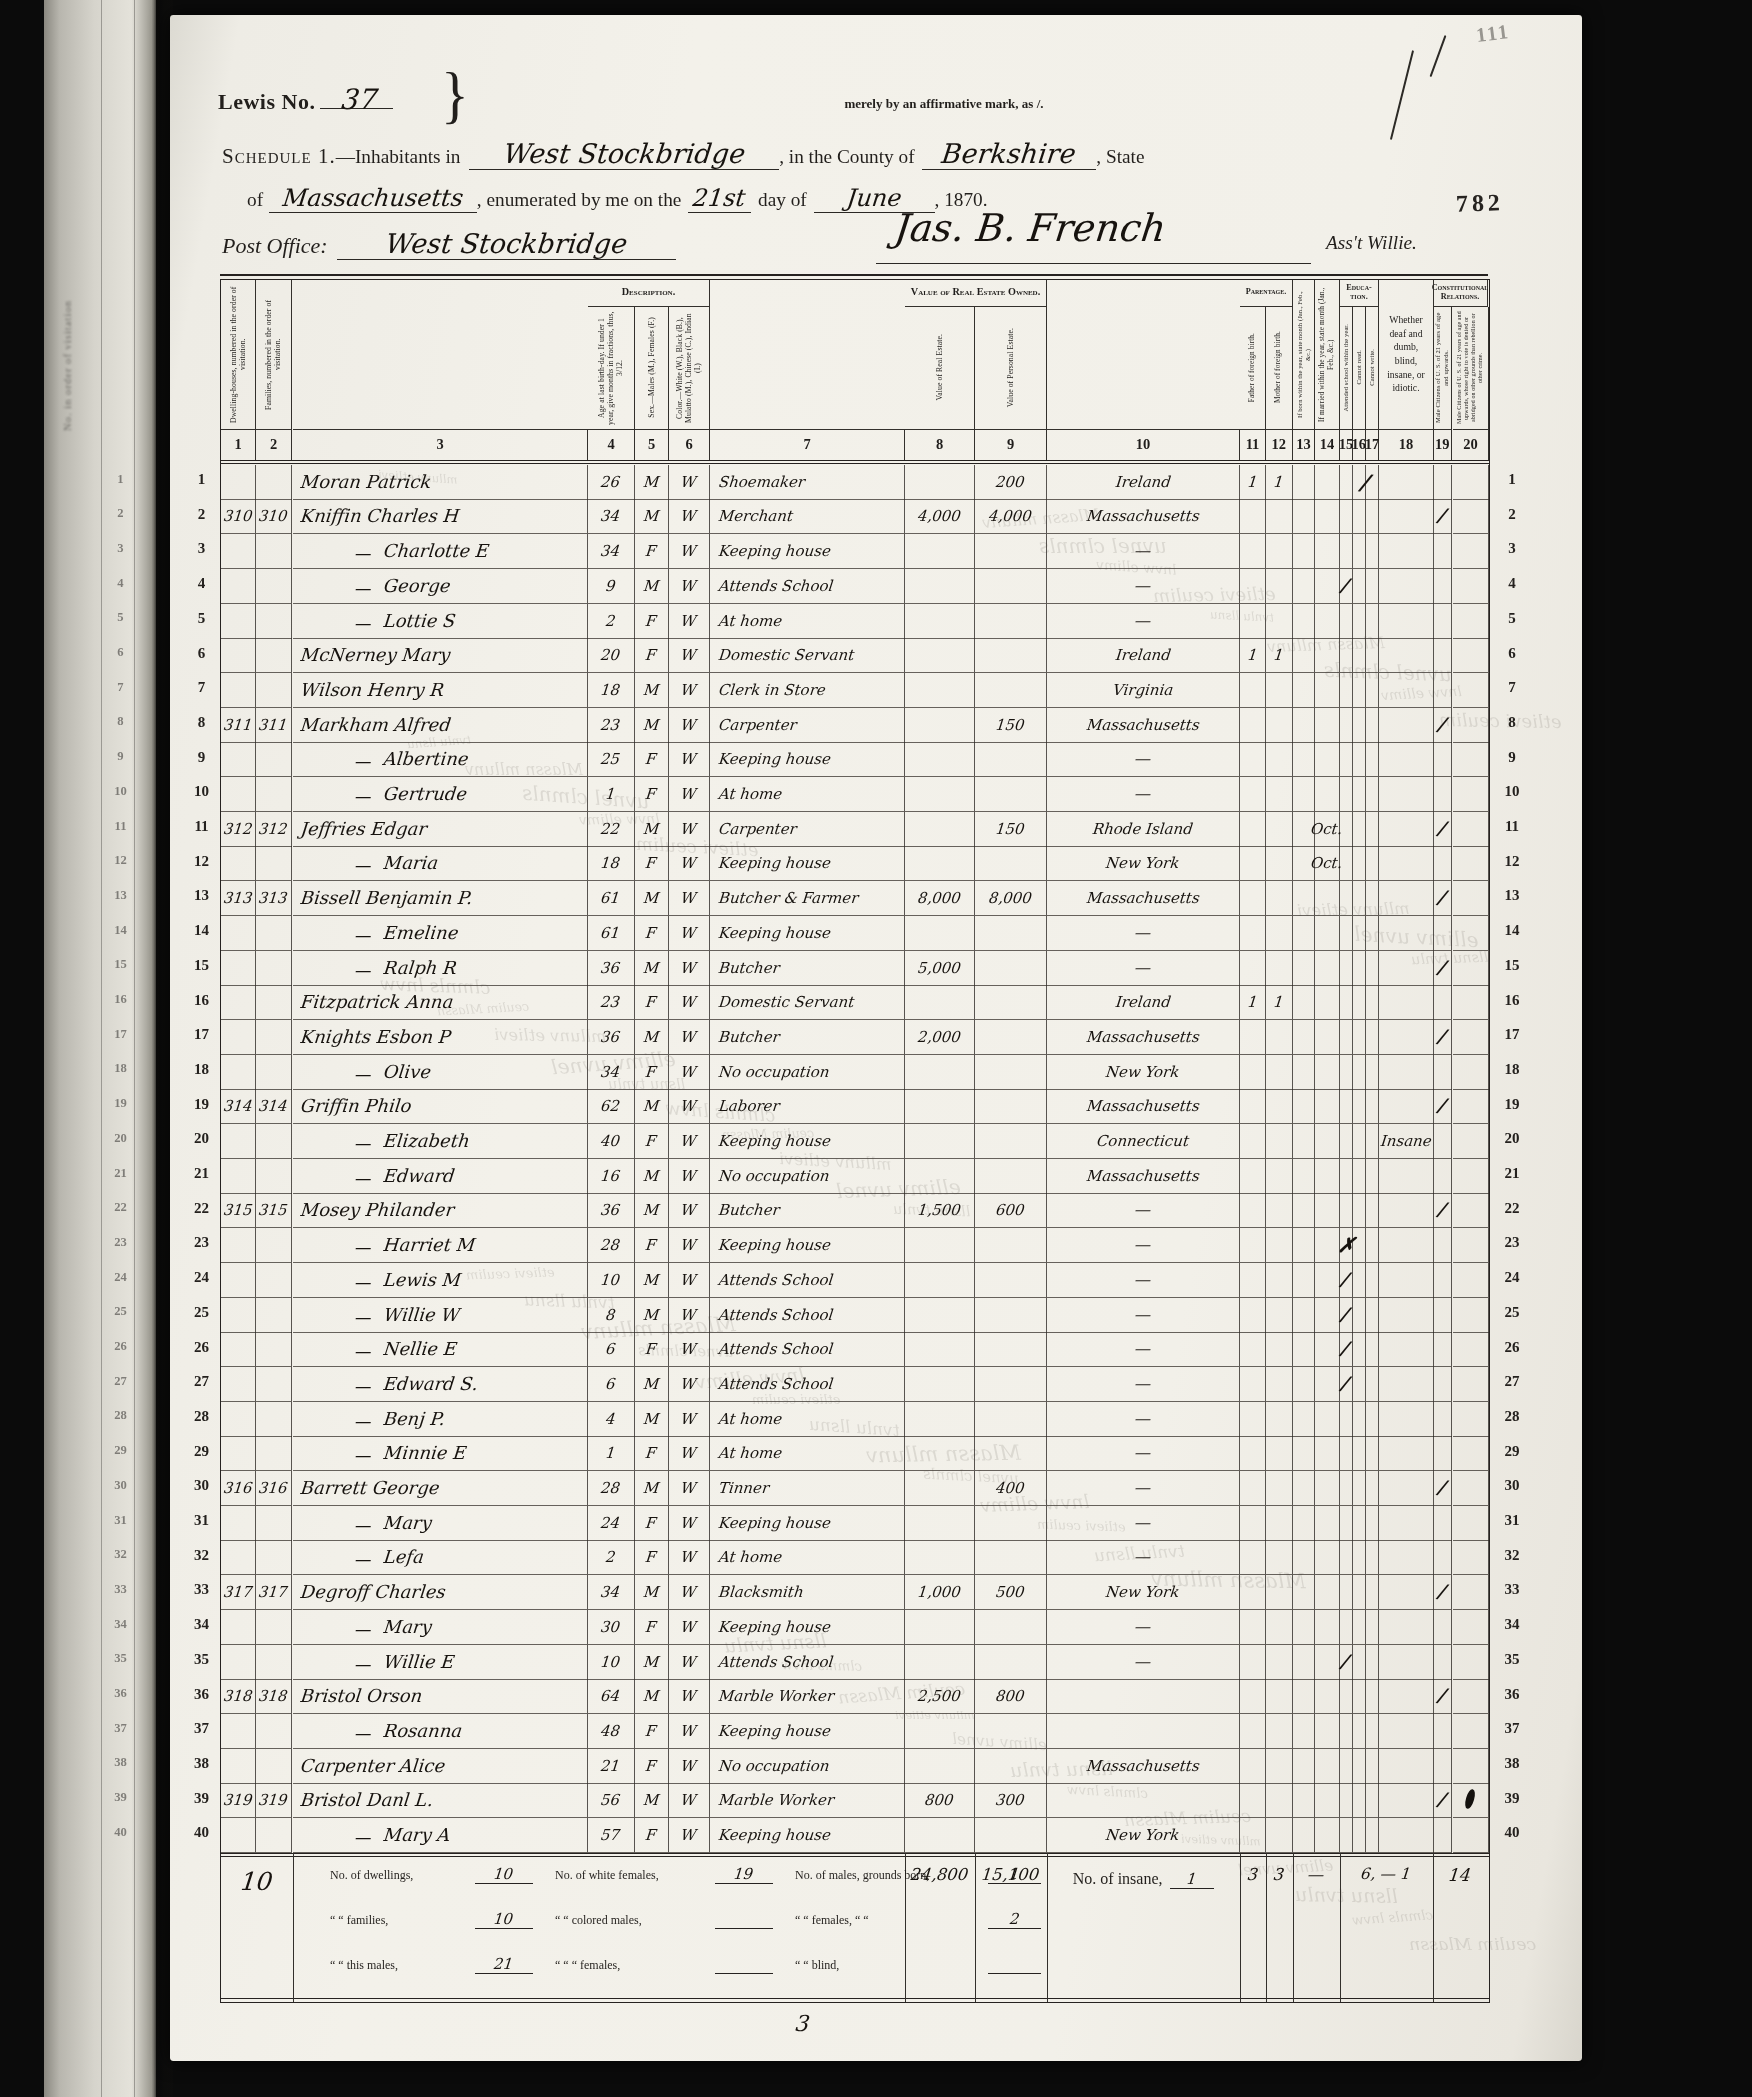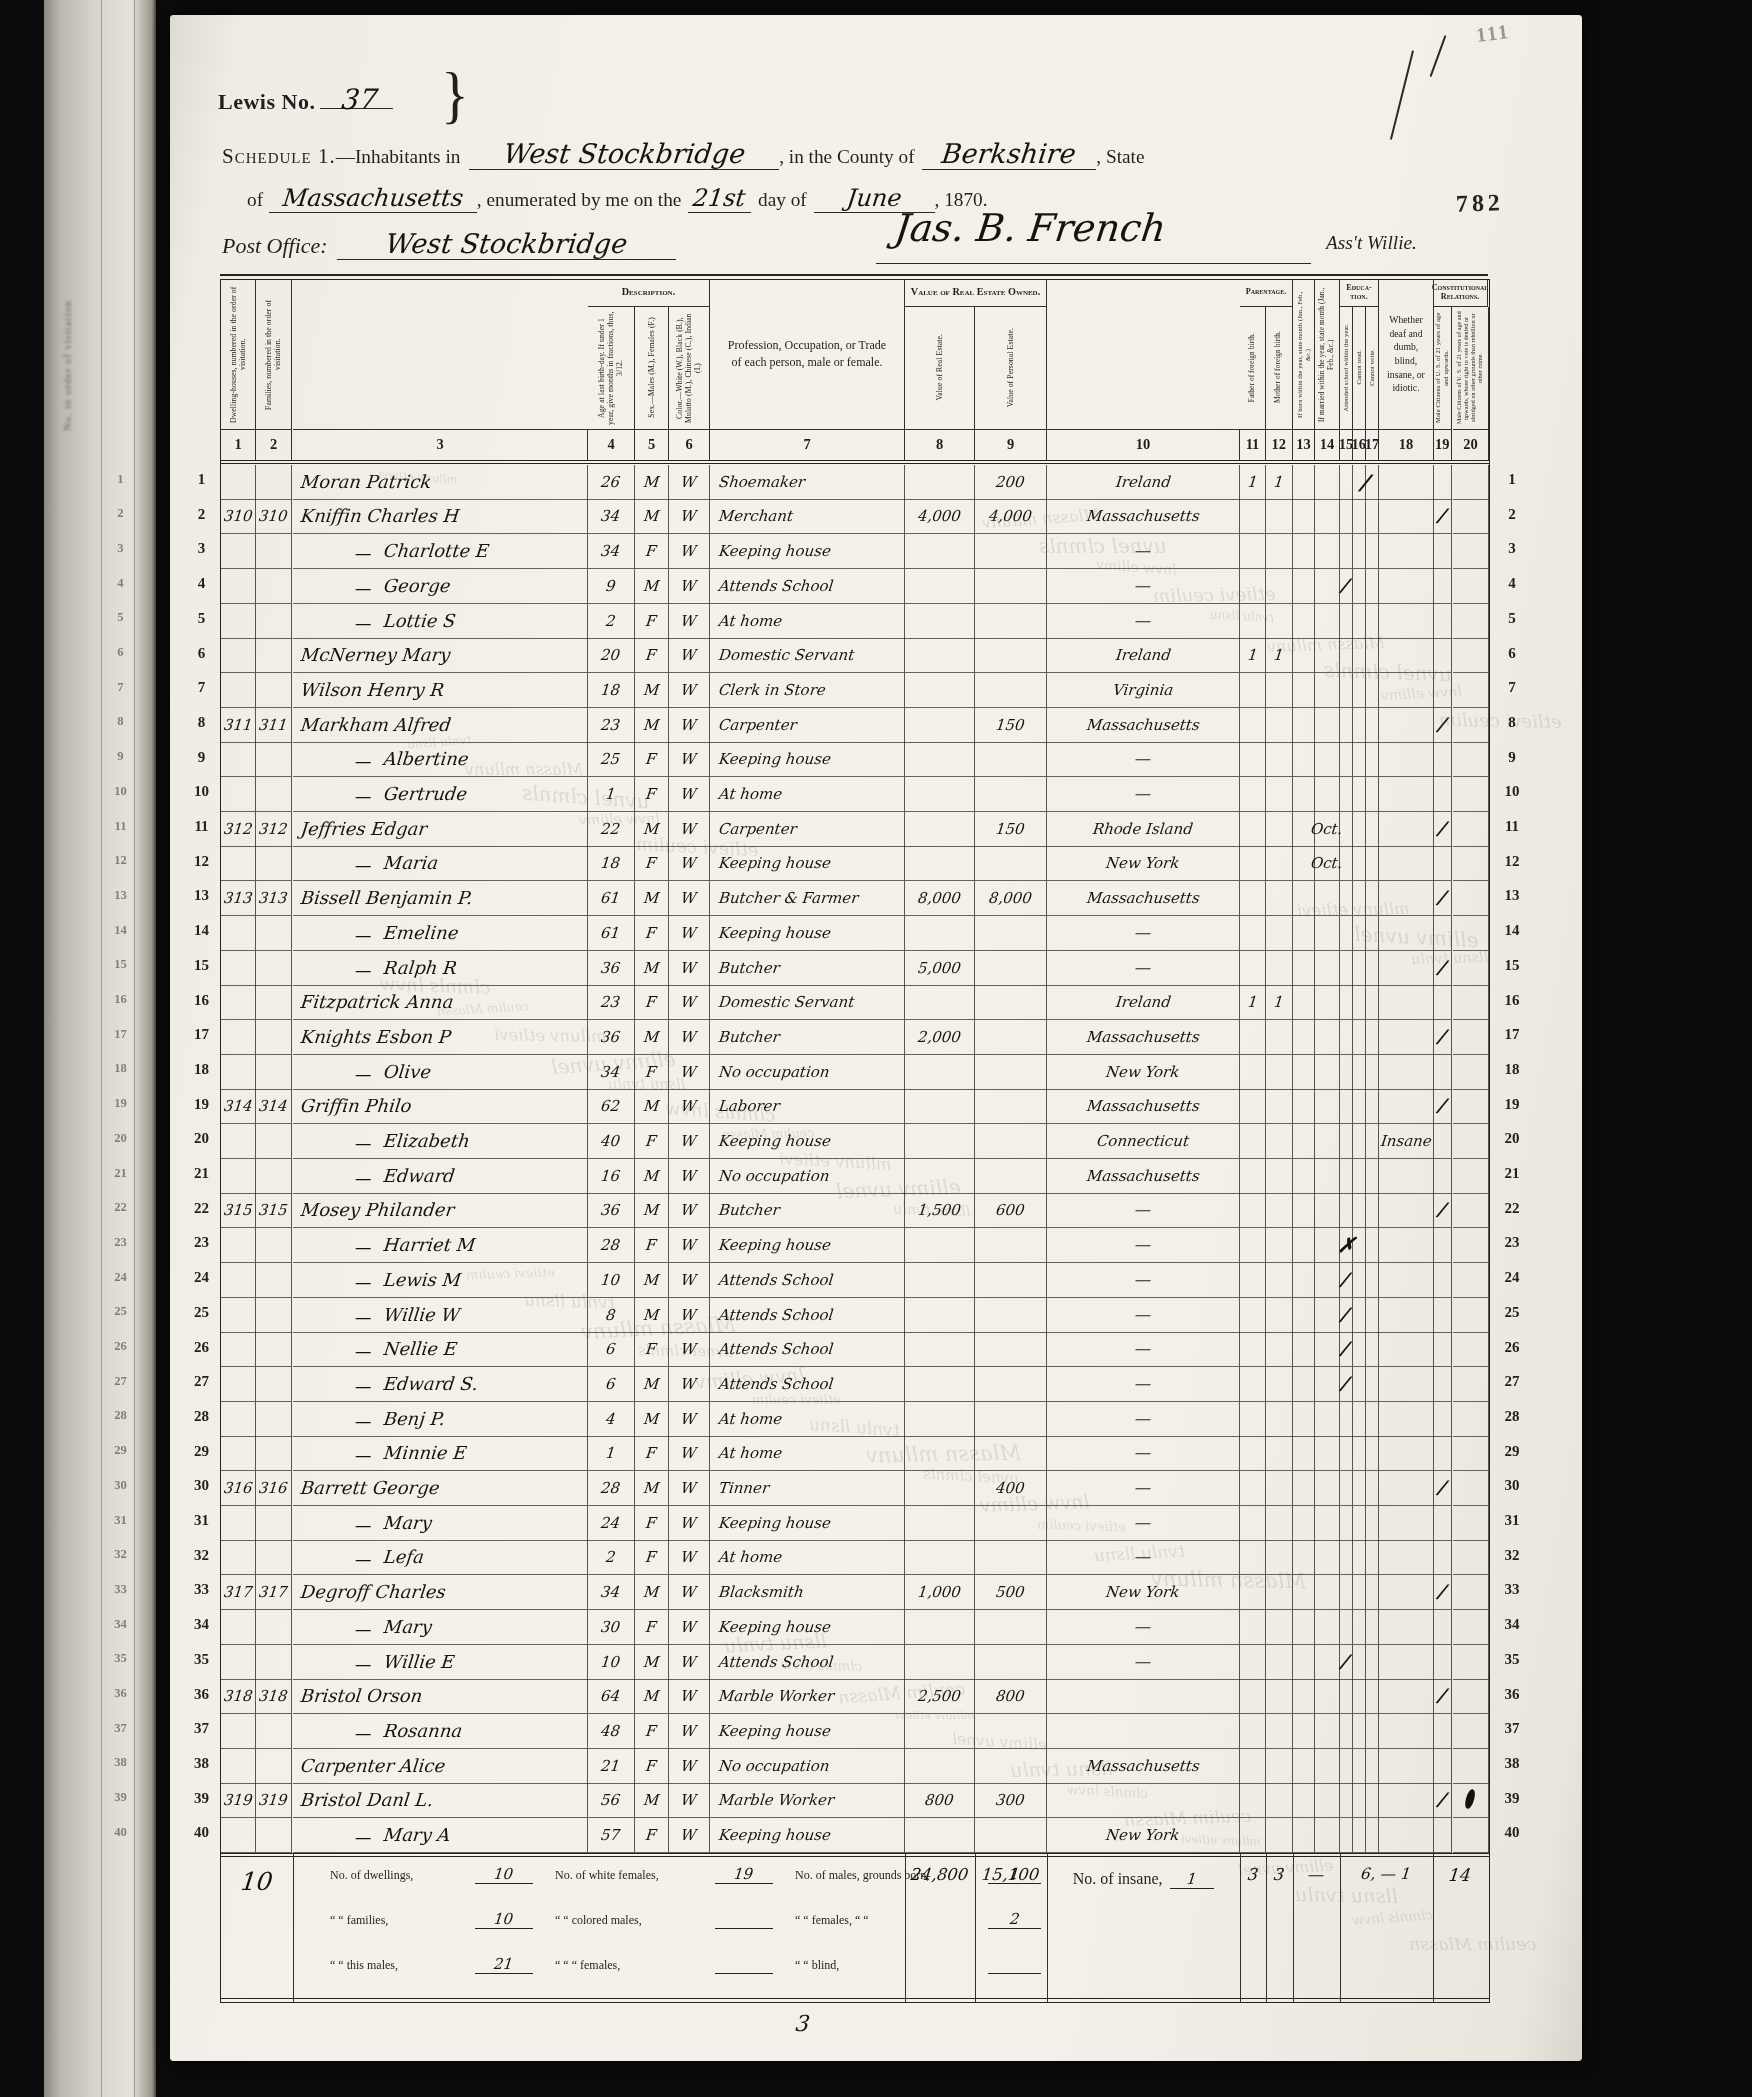--- a/index.html
+++ b/index.html
@@ -147,20 +147,21 @@
     <div class="corner-stroke" style="left:1231px;top:34px;width:1.9px;height:92px;transform:rotate(14deg)"></div>
     <div class="corner-stroke" style="left:1267px;top:19.3px;width:1.5px;height:44px;transform:rotate(20deg)"></div>
 
     <div class="pageno-row">
       <span class="pageno-label printed">Lewis No.</span>
       <span class="pageno-val hw">37</span>
       <span class="pageno-rule"></span>
     </div>
     <div class="brace printed">}</div>
 
+    <div class="instr instr2 printed">merely by an affirmative mark, as /.</div>
 
     <div class="sched-line">
       <span class="sched-label printed">Schedule 1.</span>
       <span class="ptxt printed">—Inhabitants in</span>
       <span class="underl" style="width:310px;margin-left:8.7px">
           <span class="hw hw-big">West Stockbridge</span>
         </span>
       <span class="ptxt printed">, in the County of</span>
       <span class="underl" style="width:174px;margin-left:7.7px">
           <span class="hw hw-big">Berkshire</span>
@@ -217,23 +218,20 @@
         </div>
         <div class="numrow" style="left: 367px; width: 47px;">4</div>
         <div class="hcell" style="left: 414px; width: 34px; top: 27px; height: 122px;">
           <span class="vtext">Sex.—Males (M.), Females (F.)</span>
         </div>
         <div class="numrow" style="left: 414px; width: 34px;">5</div>
         <div class="hcell" style="left: 448px; width: 41px; top: 27px; height: 122px;">
           <span class="vtext">Color.—White (W.), Black (B.), Mulatto (M.), Chinese (C.), Indian (I.)</span>
         </div>
         <div class="numrow" style="left: 448px; width: 41px;">6</div>
-        <div class="hcell" style="left: 489px; width: 195px; top: 0px; height: 149px;">
-          <span class="hdr-h" style="font-size: 12px;">Profession, Occupation, or Trade of each person, male or female.</span>
-        </div>
         <div class="numrow" style="left: 489px; width: 195px;">7</div>
         <div class="hcell" style="left: 684px; width: 70px; top: 27px; height: 122px;">
           <span class="vtext">Value of Real Estate.</span>
         </div>
         <div class="numrow" style="left: 684px; width: 70px;">8</div>
         <div class="hcell" style="left: 754px; width: 72px; top: 27px; height: 122px;">
           <span class="vtext">Value of Personal Estate.</span>
         </div>
         <div class="numrow" style="left: 754px; width: 72px;">9</div>
         <div class="numrow" style="left: 826px; width: 193px;">10</div>

